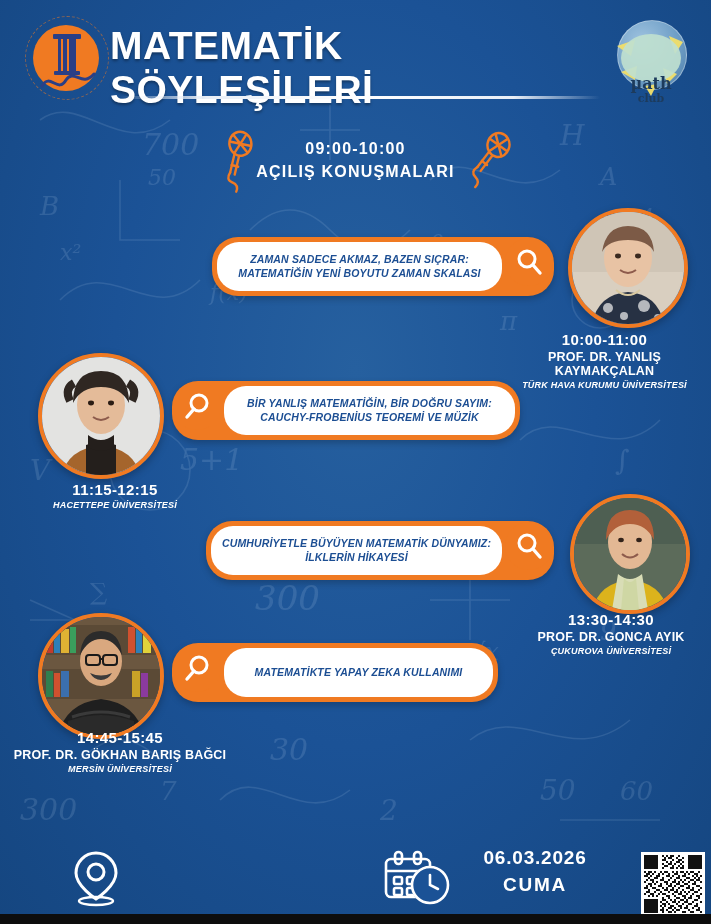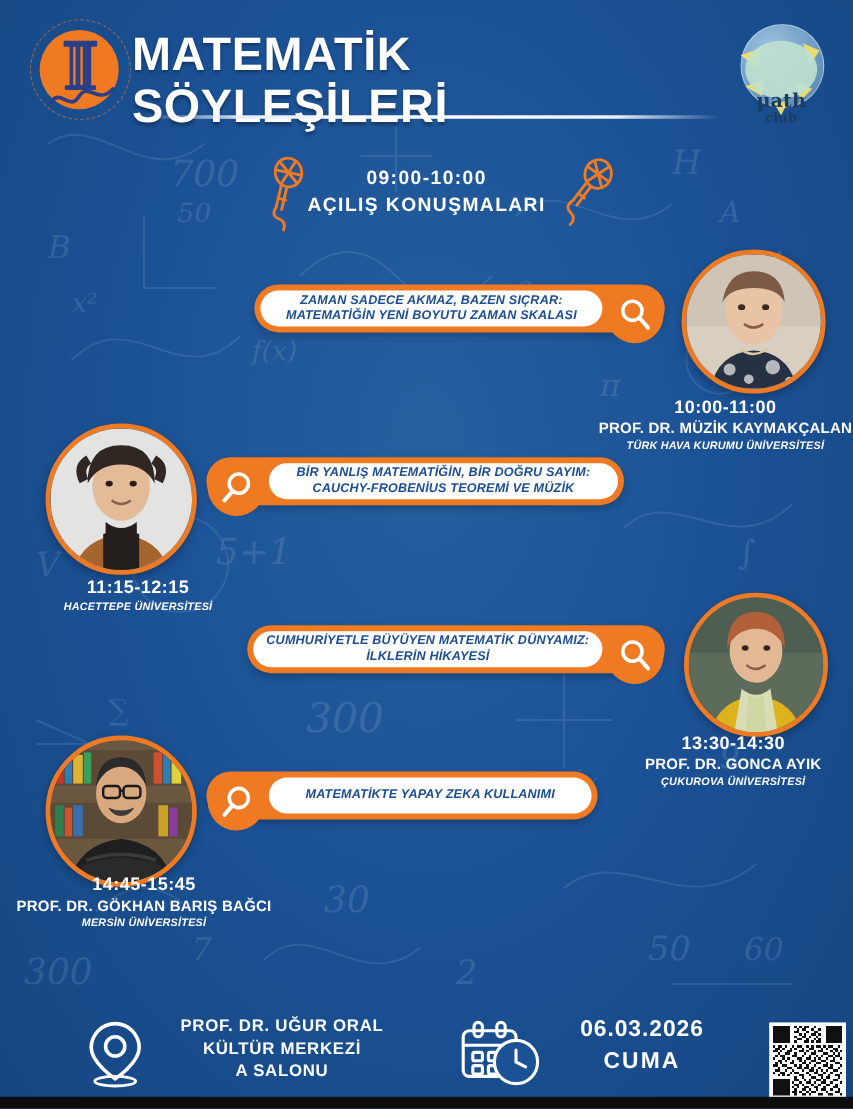--- a/index.html
+++ b/index.html
@@ -77,21 +77,21 @@
   .club-logo .lbl i{display:block;font-size:11px;font-style:normal;font-weight:bold;}
   
   .opening{position:absolute;top:140px;left:0;right:0;text-align:center;}
   .opening .t{color:#fff;font-size:16px;font-weight:bold;letter-spacing:1.2px;}
   .opening .s{color:#fff;font-size:16px;font-weight:bold;letter-spacing:1.2px;margin-top:5px;}
   .mic{position:absolute;width:46px;height:62px;}
   .mic.left{left:218px;top:130px;transform:rotate(-12deg);}
   .mic.right{right:196px;top:130px;transform:rotate(12deg);}
   
   .pill{
-    position:absolute;height:40px;border-radius:26px;background:#f07a22;
+    position:absolute;height:59px;border-radius:26px;background:#f07a22;
     display:flex;align-items:center;box-shadow:0 3px 7px rgba(0,0,0,.22);
   }
   .pill .inner{
     position:absolute;top:5px;bottom:5px;background:#ffffff;border-radius:22px;
     display:flex;align-items:center;justify-content:center;text-align:center;
   }
   .pill.icon-right .inner{left:5px;right:52px;}
   .pill.icon-left  .inner{left:52px;right:5px;}
   .pill .txt{
     color:#1c4e93;font-size:10.5px;font-weight:bold;font-style:italic;
@@ -280,21 +280,21 @@
     <div class="mag">
       <svg width="30" height="30" viewBox="0 0 30 30">
         <circle cx="13" cy="12" r="8" stroke="#ffffff" stroke-width="3" fill="none"></circle>
         <path d="M19,18 L26,26" stroke="#ffffff" stroke-width="3.4" stroke-linecap="round"></path>
       </svg>
     </div>
   </div>
 
   <div class="cap" style="left:498px;width:213px;top:331px;">
     <div class="time">10:00-11:00</div>
-    <div class="name">PROF. DR. MÜZİK KAYMAKÇALAN</div>
+    <div class="name">PROF. DR. YANLIŞ KAYMAKÇALAN</div>
     <div class="org">TÜRK HAVA KURUMU ÜNİVERSİTESİ</div>
   </div>
 
   <div class="avatar" style="left:38px;top:353px;width:118px;height:118px;">
     <svg class="ph" viewBox="0 0 118 118">
       <rect width="118" height="118" fill="#e3e3e1"></rect>
       <ellipse cx="59" cy="48" rx="24" ry="29" fill="#e4bb99"></ellipse>
       <path d="M31,46 q0,-32 28,-32 q28,0 28,32 q-8,-16 -28,-16 q-20,0 -28,16Z" fill="#2f2722"></path>
       <path d="M28,44 q-6,-12 4,-18 M90,44 q6,-12 -4,-18" stroke="#2f2722" stroke-width="8" fill="none"></path>
       <path d="M20,118 q6,-26 39,-30 q33,4 39,30 Z" fill="#a5652c"></path>
@@ -416,25 +416,20 @@
   </div>
 
   <div class="footer">
 
     <svg class="pin" width="52" height="58" viewBox="0 0 52 58">
       <path d="M26,4 C15,4 6,13 6,24 C6,37 26,50 26,50 C26,50 46,37 46,24 C46,13 37,4 26,4 Z" stroke="#ffffff" stroke-width="3" fill="none"></path>
       <circle cx="26" cy="23" r="8" stroke="#ffffff" stroke-width="3" fill="none"></circle>
       <ellipse cx="26" cy="52" rx="17" ry="4" stroke="#ffffff" stroke-width="2.4" fill="none"></ellipse>
     </svg>
 
-    <div class="venue">
-      <div>PROF. DR. UĞUR ORAL</div>
-      <div>KÜLTÜR MERKEZİ</div>
-      <div>A SALONU</div>
-    </div>
 
     <svg class="calclock" width="72" height="58" viewBox="0 0 72 58">
       <g stroke="#ffffff" stroke-width="2.6" fill="none">
         <rect x="4" y="10" width="44" height="38" rx="5"></rect>
         <path d="M4,22 L48,22"></path>
         <rect x="13" y="3" width="7" height="12" rx="3.5"></rect>
         <rect x="32" y="3" width="7" height="12" rx="3.5"></rect>
         <rect x="12" y="28" width="8" height="7" rx="1.6"></rect>
         <rect x="25" y="28" width="8" height="7" rx="1.6"></rect>
         <rect x="12" y="39" width="8" height="7" rx="1.6"></rect>

